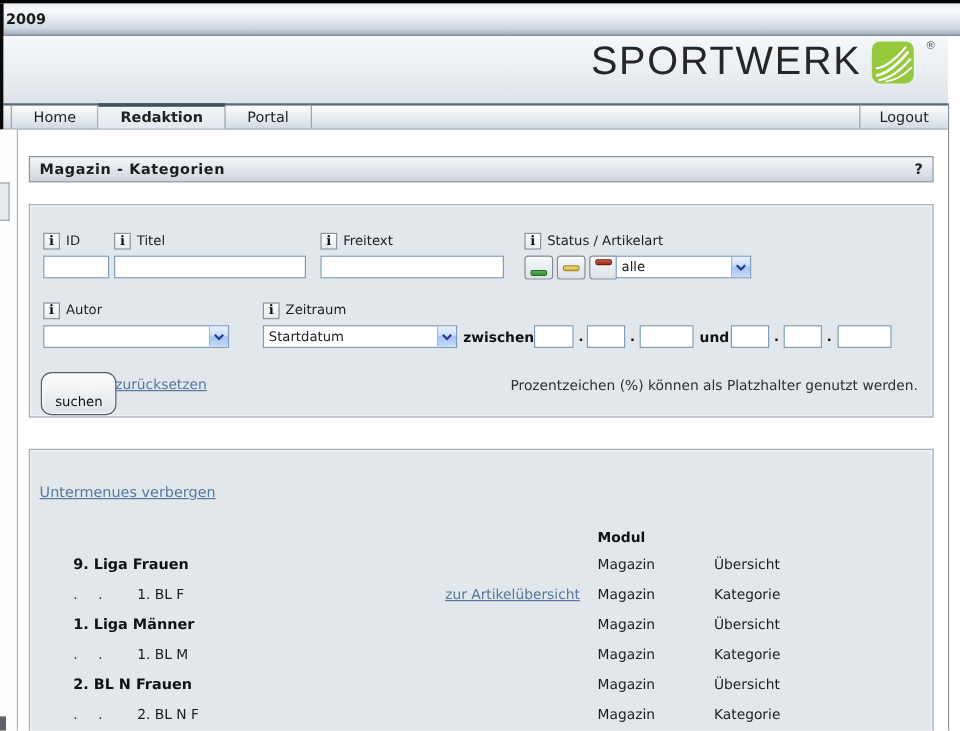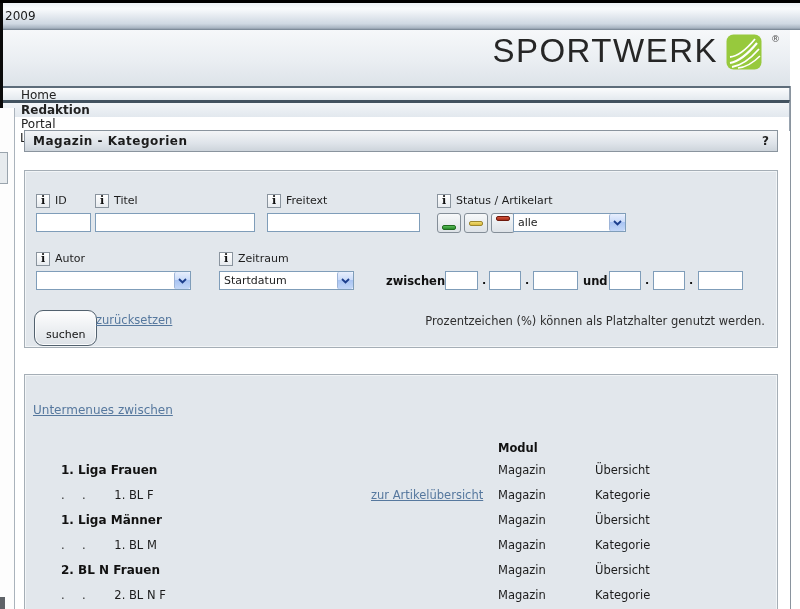--- a/index.html
+++ b/index.html
@@ -6,20 +6,21 @@
   html,body { width:800px; height:609px; overflow:hidden; }
   body { font-family:"DejaVu Sans","Liberation Sans",sans-serif; font-size:11px; color:#222; background:#fff; }
   .screen { position:relative; width:800px; height:609px; background:#fff; }
 
   
   .top-black { position:absolute; left:0; top:0; width:800px; height:3px; background:#000; }
   .title-bar {
     position:absolute; left:3px; top:3px; width:797px; height:27px;
     background:linear-gradient(180deg,#edf1f5 0%,#f9fbfd 22%,#cfd8e2 80%,#a8b4c1 96%,#8e9aa8 100%);
     border-bottom:1px solid #7e8b99;
+    font-weight:bold;
   }
   .title-bar-text { position:absolute; left:2px; top:6px; font-size:12px; color:#1a1a1a; }
   .left-black { position:absolute; left:0; top:3px; width:3px; height:105px; background:#0a0a0a; }
 
   
   .header-band {
     position:absolute; left:3px; top:30px; width:787px; height:56px;
     background:linear-gradient(180deg,#f6f8fa 0%,#eaeef2 55%,#dde3e9 100%);
   }
   .logo-block { position:absolute; right:10px; top:4px; text-align:right; }
@@ -30,21 +31,21 @@
   .logo-tagline {
     margin-top:2px; padding-top:3px; border-top:1px solid #a9b2bc;
     font-size:10px; font-weight:bold; letter-spacing:4px; color:#4c4c4c;
   }
 
   
   .tab-bar {
     position:absolute; left:3px; top:86px; width:787px; height:22px;
     background:linear-gradient(180deg,#fbfcfd 0%,#e6ebf0 55%,#d2d9e0 100%);
     border-top:2px solid #5d6c7a; border-bottom:1px solid #97a2ae;
-    display:flex; align-items:stretch;flex-direction:column;
+    display:flex; align-items:stretch;
   }
   .tab {
     display:flex; align-items:center; padding:0 18px; font-size:12px; color:#222;
     border-right:1px solid #97a2ae; cursor:default;
   }
   .tab-lead { width:7px; border-right:1px solid #97a2ae; }
   .tab.active {
     font-weight:bold;
     background:linear-gradient(180deg,#f2f5f8 0%,#e2e8ee 100%);
     border-top:3px solid #42525f; margin-top:-2px;
@@ -238,21 +239,21 @@
         <svg width="9" height="6" viewBox="0 0 9 6">
             <path d="M1 1 L4.5 4.5 L8 1" stroke="#1c3e8c" stroke-width="1.8" fill="none"></path>
           </svg>
       </span>
     </div>
 
     <div class="fld-label" style="left:194px; top:80px">
       <span class="info-i">i</span>
       <span>Zeitraum</span>
     </div>
-    <div class="sel" style="left:194px; top:100px; width:135px">
+    <div class="sel" style="left:194px; top:100px; width:162px">
       <span>Startdatum</span>
       <span class="sel-arrow">
         <svg width="9" height="6" viewBox="0 0 9 6">
             <path d="M1 1 L4.5 4.5 L8 1" stroke="#1c3e8c" stroke-width="1.8" fill="none"></path>
           </svg>
       </span>
     </div>
 
     <span class="bold-word" style="left:361px; top:103px">zwischen</span>
     <input class="txt-input" style="left: 420px; top: 100px; width: 33px;">
@@ -266,25 +267,25 @@
     <input class="txt-input" style="left: 628px; top: 100px; width: 32px;">
     <span class="date-dot" style="left:664px; top:103px">.</span>
     <input class="txt-input" style="left: 673px; top: 100px; width: 45px;">
 
     <button class="btn-search">suchen</button>
     <a class="lnk reset-lnk">zurücksetzen</a>
     <span class="hint">Prozentzeichen (%) können als Platzhalter genutzt werden.</span>
   </div>
 
   <div class="panel cats">
-    <a class="lnk toggle-lnk">Untermenues zwischen</a>
+    <a class="lnk toggle-lnk">Untermenues verbergen</a>
     <span class="cat-head">Modul</span>
 
     <div class="cat-row" style="top:88px">
-      <span class="cat-name b">1. Liga Frauen</span>
+      <span class="cat-name b">9. Liga Frauen</span>
       <span class="cat-modul">Magazin</span>
       <span class="cat-art">Übersicht</span>
     </div>
 
     <div class="cat-row" style="top:113px">
       <span class="cat-name"><span class="cat-dots">.  .   </span><span>1. BL F</span></span>
       <a class="lnk cat-link">zur Artikelübersicht</a>
       <span class="cat-modul">Magazin</span>
       <span class="cat-art">Kategorie</span>
     </div>

